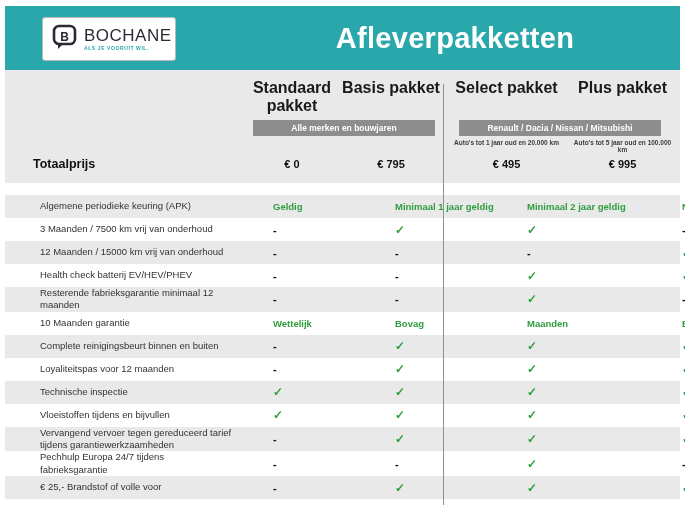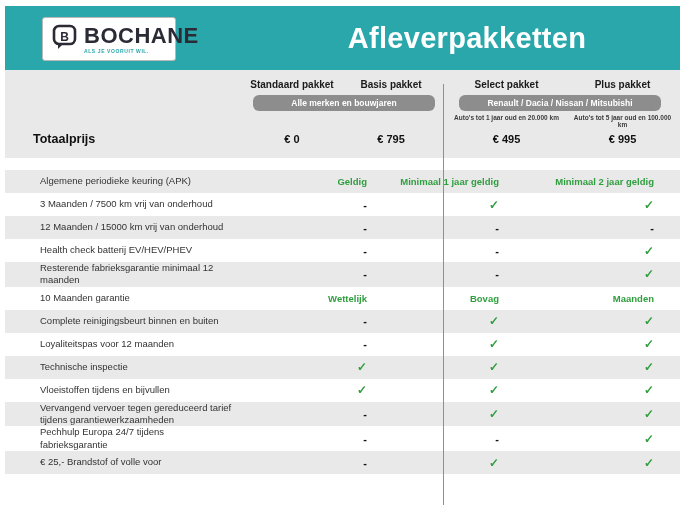--- a/index.html
+++ b/index.html
@@ -5,48 +5,48 @@
   * { margin:0; padding:0; box-sizing:border-box; }
   html,body { width:685px; height:514px; background:#ffffff; font-family:"Liberation Sans", sans-serif; }
   .page { position:relative; width:685px; height:514px; overflow:hidden; background:#fff; }
 
   
   .topbar { position:absolute; left:5px; right:5px; top:6px; height:64px; background:#29a7ab; }
   .logo-box { position:absolute; left:37px; top:11px; width:134px; height:44px; background:#fff;
               border:1px solid #b9b9b9; border-radius:3px; display:flex; align-items:center;
               gap:6px; padding:0 9px; }
   .logo-text { display:flex; flex-direction:column; line-height:1; }
-  .logo-name { font-size:22px; font-weight:bold; color:#2b2b36; letter-spacing:0.5px; }
+  .logo-name { font-size:17px; font-weight:normal; color:#2b2b36; letter-spacing:0.5px; }
   .logo-tagline { font-size:5px; font-weight:bold; color:#29a7ab; letter-spacing:0.6px; margin-top:2px; }
-  .page-title { position:absolute; top:50%; left:462px; transform:translate(-50%,-50%);
+  .page-title { position:absolute; top:50%; left:450px; transform:translate(-50%,-50%);
                 color:#ffffff; font-size:29px; font-weight:bold; letter-spacing:0.3px; }
 
   
   .main { position:absolute; top:70px; left:5px; right:5px; }
   .grid { display:grid; grid-template-columns:240px 94px 104px 127px 105px; }
   .thead { background:#e9e9e9; padding-top:9px; padding-bottom:7px; }
-  .col-title { font-size:10px; font-weight:bold; color:#1a1a1a; text-align:center; }
+  .col-title { font-size:16px; font-weight:bold; color:#1a1a1a; text-align:center; }
   .badge-row { margin-top:5px; }
   .badge-cell-left { grid-column:2/4; }
   .badge-cell-right { grid-column:4/6; }
   .pill { background:#8d8d8d; color:#fff; font-size:8.5px; font-weight:bold; text-align:center;
-          padding:3px 0; border-radius:6px; }
+          padding:3px 0; border-radius:1px; }
   .badge-cell-left .pill { margin:0 8px; }
   .badge-cell-right .pill { margin:0 14px 0 16px; }
   .subtext { font-size:6.5px; font-weight:bold; color:#3c3c3c; text-align:center; padding-top:3px; height:12px; }
   .price-row { margin-top:4px; align-items:center; height:24px; }
   .price-label { font-size:12.5px; font-weight:bold; color:#111; padding-left:28px; }
   .price-val { font-size:11px; font-weight:bold; color:#111; text-align:center; }
 
   .gap { height:12px; background:#fff; }
 
   .frow { display:grid; grid-template-columns:240px 94px 104px 127px 105px; min-height:23px; align-items:center; background:#fff;gap:28px; }
   .frow.alt { background:#e9e9e9; }
   .flabel { font-size:9.5px; color:#333; padding-left:35px; padding-right:12px; line-height:1.3; }
-  .fcell { text-align:right; }
+  .fcell { text-align:left; }
   .fcell.check { color:#2f9e3e; font-size:12px; font-weight:bold; }
   .fcell.dash  { color:#111; font-size:11px; font-weight:bold; }
   .fcell.gtext { color:#2f9e3e; font-size:9.5px; font-weight:bold; }
 
   .v-divider { position:absolute; left:443px; top:84px; width:1px; height:421px; background:#8f8f8f; }
 </style>
 </head>
 <body>
 
 <div class="page">

